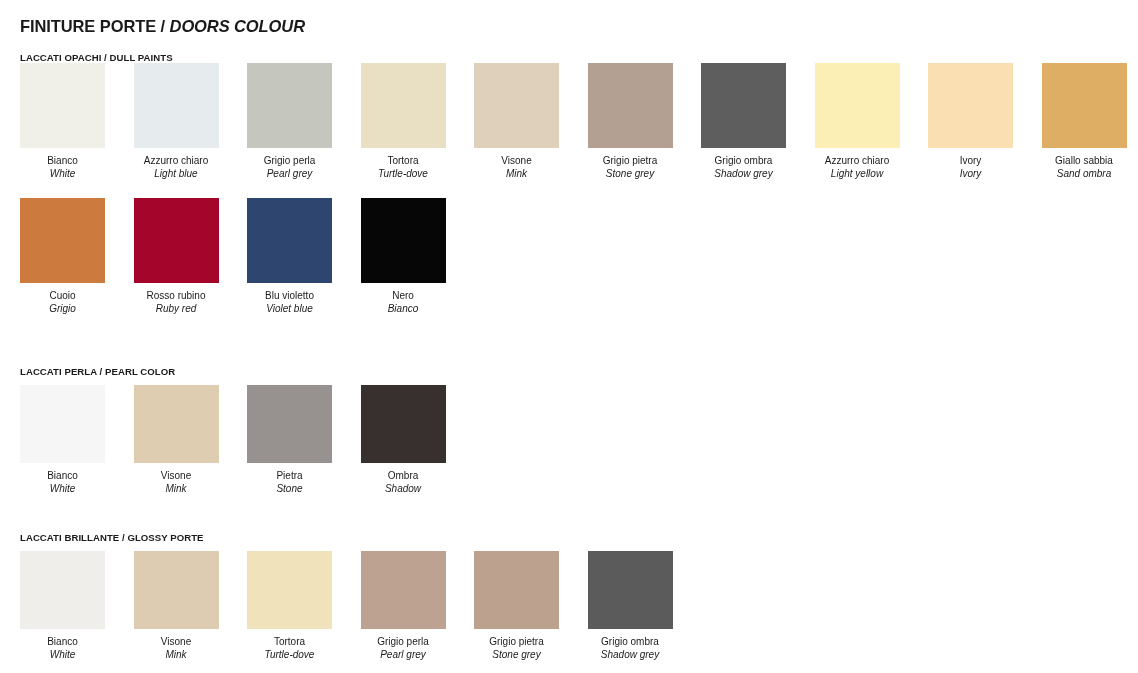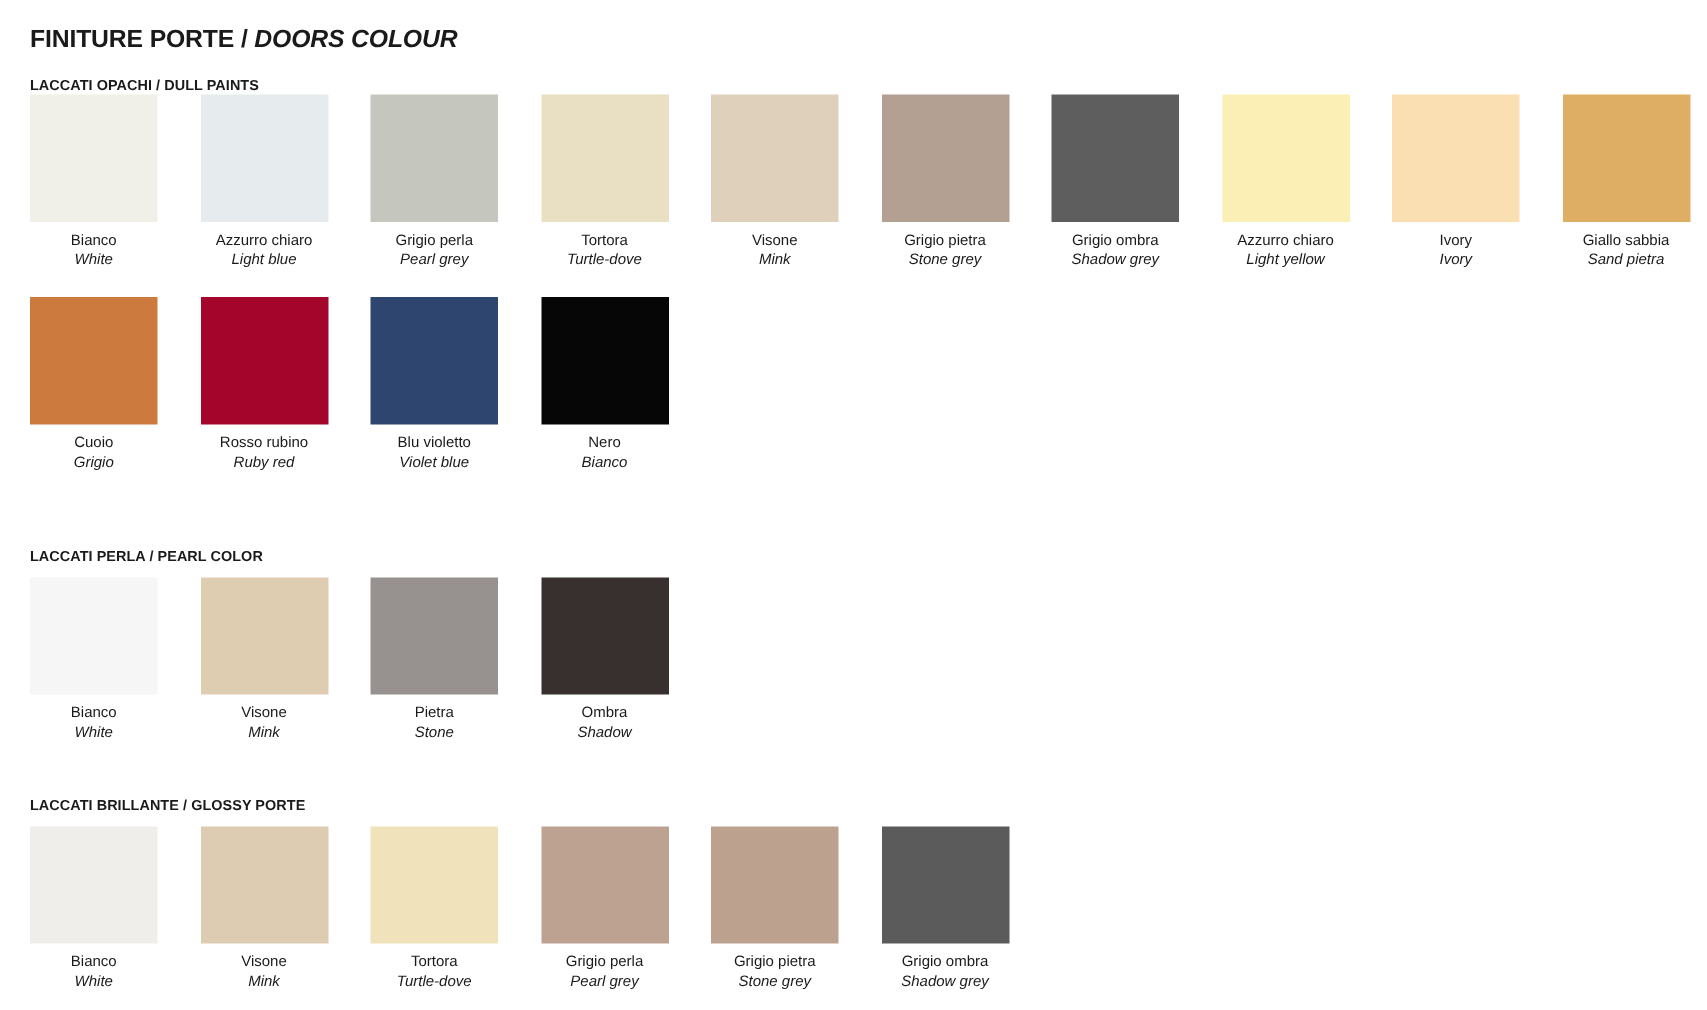--- a/index.html
+++ b/index.html
@@ -145,21 +145,21 @@
           <div class="swatch-chip" style="height: 85px; background: rgb(250, 223, 179);"></div>
           <div class="label-wrap">
             <div class="swatch-label it">Ivory</div>
             <div class="swatch-label en">Ivory</div>
           </div>
         </div>
         <div class="swatch-cell" style="left: 1041.5px; top: 63px;">
           <div class="swatch-chip" style="height: 85px; background: rgb(221, 174, 99);"></div>
           <div class="label-wrap">
             <div class="swatch-label it">Giallo sabbia</div>
-            <div class="swatch-label en">Sand pietra</div>
+            <div class="swatch-label en">Sand ombra</div>
           </div>
         </div>
       </div>
       <div class="swatch-row">
         <div class="swatch-cell" style="left: 20px; top: 198px;">
           <div class="swatch-chip" style="height: 85px; background: rgb(204, 122, 62);"></div>
           <div class="label-wrap">
             <div class="swatch-label it">Cuoio</div>
             <div class="swatch-label en">Grigio</div>
           </div>

